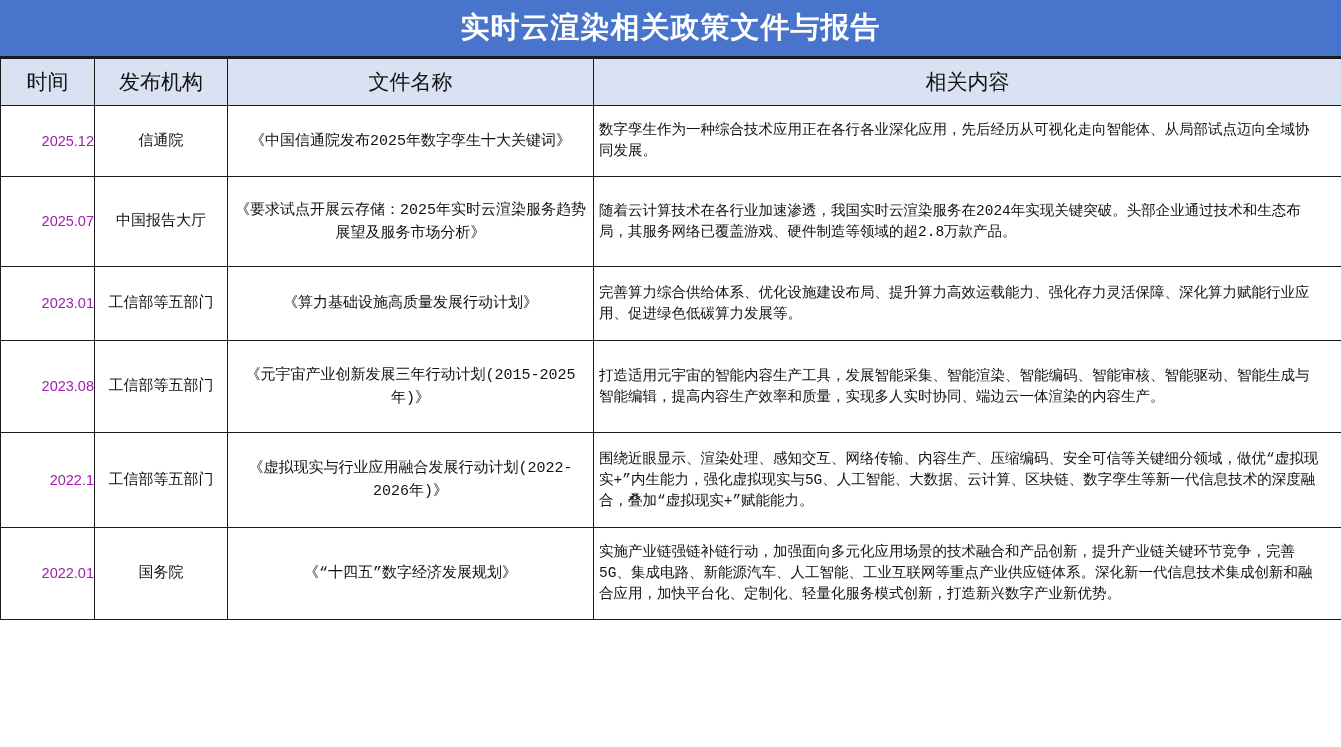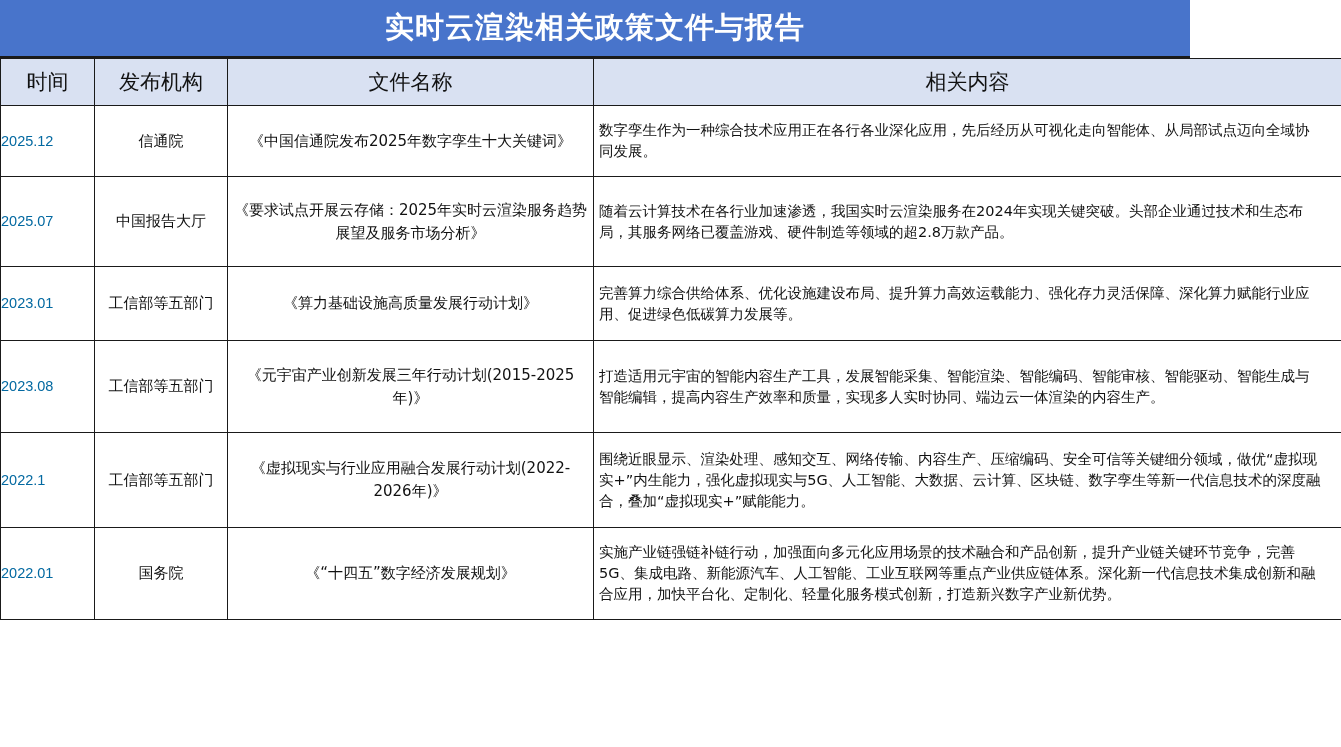--- a/index.html
+++ b/index.html
@@ -1,38 +1,38 @@
 <!DOCTYPE html>
 <html><head>
 <meta charset="utf-8">
 <style>
   html, body { margin: 0; padding: 0; background: #ffffff; }
   body { width: 1341px; height: 747px; overflow: hidden; font-family: "DejaVu Sans", "Liberation Sans", sans-serif; }
   .title-bar {
-    position: absolute; left: 0; top: 0; width: 1190px; height: 58px;
+    position: absolute; left: 0; top: 0; width: 1341px; height: 58px;
     background: #4874CB; color: #ffffff;
     display: flex; align-items: center; justify-content: center;
     font-size: 29px; font-weight: bold; letter-spacing: 1px;
     border-bottom: 2px solid #1a1a1a; box-sizing: border-box;
   }
   table {
     position: absolute; left: 0; top: 58px;
     border-collapse: collapse; table-layout: fixed; width: 1341px;
   }
   col.c-time { width: 94px; }
   col.c-org { width: 133px; }
   col.c-name { width: 366px; }
   col.c-content { width: 748px; }
-  th, td { border: 1.5px solid #1a1a1a; padding: 0; box-sizing: border-box; }
+  th, td { border: 1.5px solid #1a1a1a; padding: 0; box-sizing: border-box; font-family: Liberation Mono, monospace; }
   th {
     background: #D9E1F2; color: #111; font-weight: normal;
     font-size: 21px; height: 47px; text-align: center; vertical-align: middle;
   }
   td { font-size: 14px; color: #111; vertical-align: middle; line-height: 21px; }
-  td.time { text-align: left; font-family: "Liberation Sans", sans-serif; font-size: 14.5px; color: #0369a1; }
+  td.time { text-align: right; font-family: "Liberation Sans", sans-serif; font-size: 14.5px; color: #a21caf; }
   td.org { text-align: center; font-size: 15px; margin-top: 32px; }
   td.name { text-align: center; font-size: 15px; padding: 16px 4px; line-height: 23px; }
   td.content { text-align: left; padding: 0 20px 0 5px; font-size: 14.5px; line-height: 21px; }
   tr.r0 td { height: 71px; }
   tr.r1 td { height: 90px; }
   tr.r2 td { height: 52px; }
   tr.r3 td { height: 78px; }
   tr.r4 td { height: 74px; }
   tr.r5 td { height: 92px; }
   tr.r6 td { height: 95px; }

